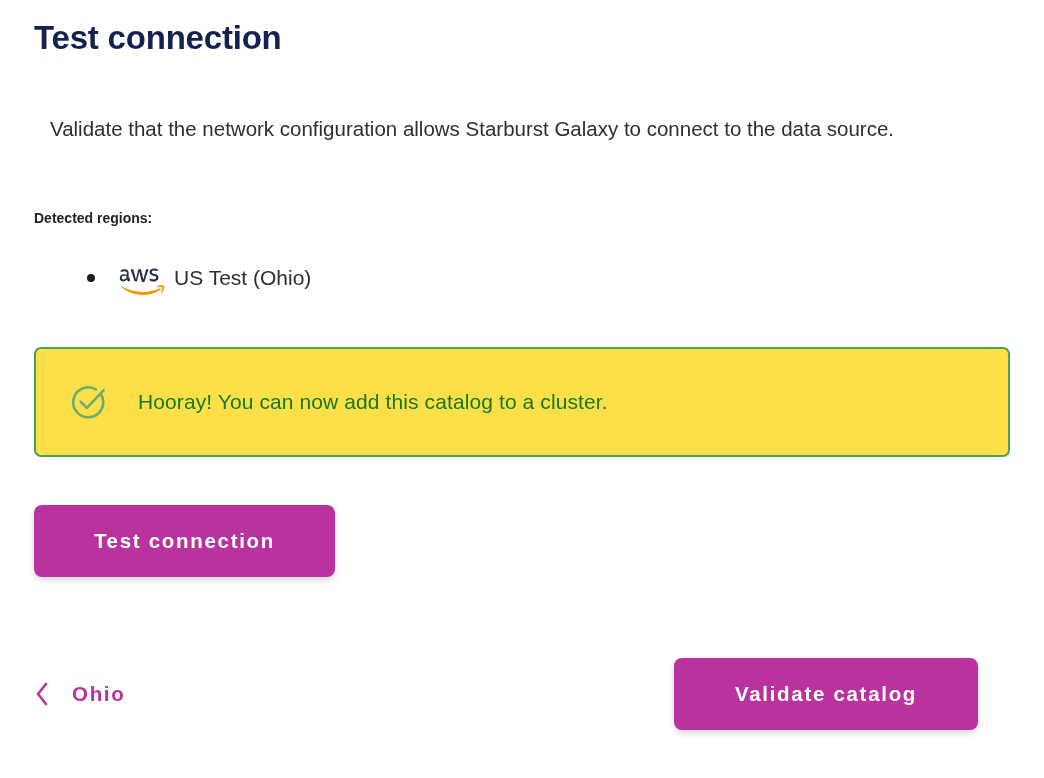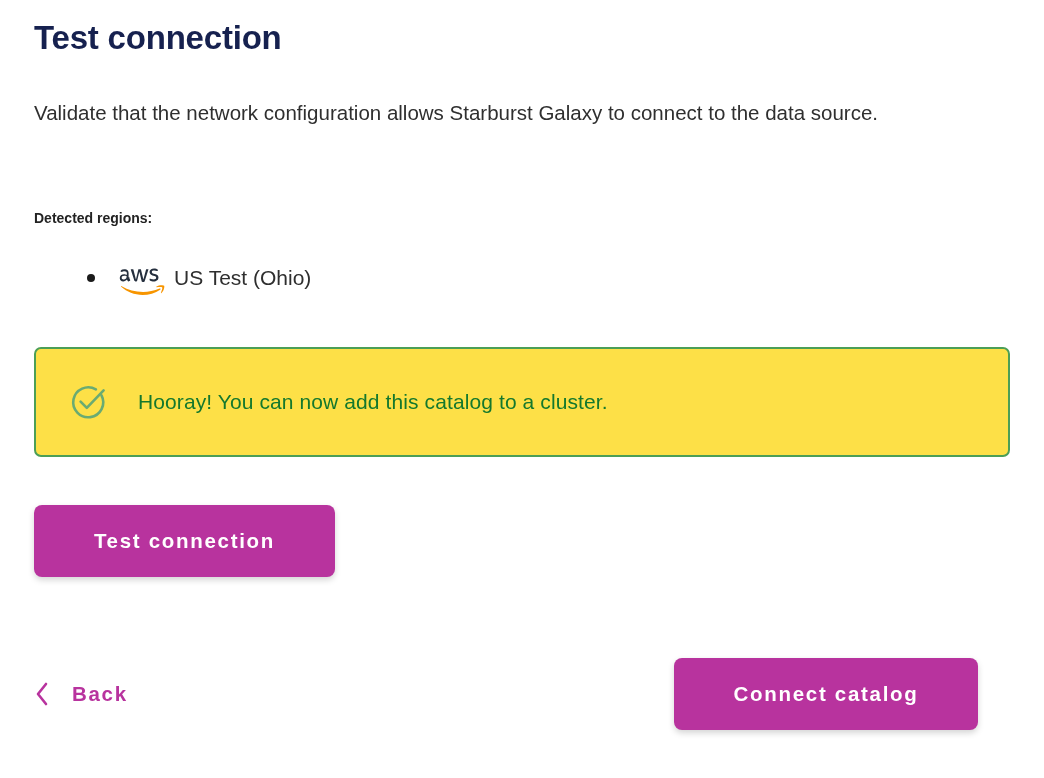--- a/index.html
+++ b/index.html
@@ -39,21 +39,21 @@
     letter-spacing: -0.2px;
     color: #16214f;
   }
 
   
   .description {
     position: absolute;
     left: 34px;
     top: 85px;
     width: 960px;
-    margin: 0;
+    margin: 16px;
     font-size: 20.5px;
     line-height: 48px;
     color: #2f2f2f;
     font-weight: 400;
   }
 
   
   .regions-label {
     position: absolute;
     left: 34px;
@@ -235,18 +235,18 @@
   </div>
 
   <button class="btn btn-test-connection">Test connection</button>
 
   <a class="back-link" href="#">
     <span class="back-chevron">
       <svg viewBox="0 0 16 26" width="16" height="26" xmlns="http://www.w3.org/2000/svg">
         <path d="M12 3L4 13l8 10" fill="none" stroke="#b8339e" stroke-width="2.6" stroke-linecap="round" stroke-linejoin="round"></path>
       </svg>
     </span>
-    <span class="back-label">Back</span>
+    <span class="back-label">Ohio</span>
   </a>
 
-  <button class="btn btn-connect-catalog">Connect catalog</button>
+  <button class="btn btn-connect-catalog">Validate catalog</button>
 
 </div>
 
 </body></html>

